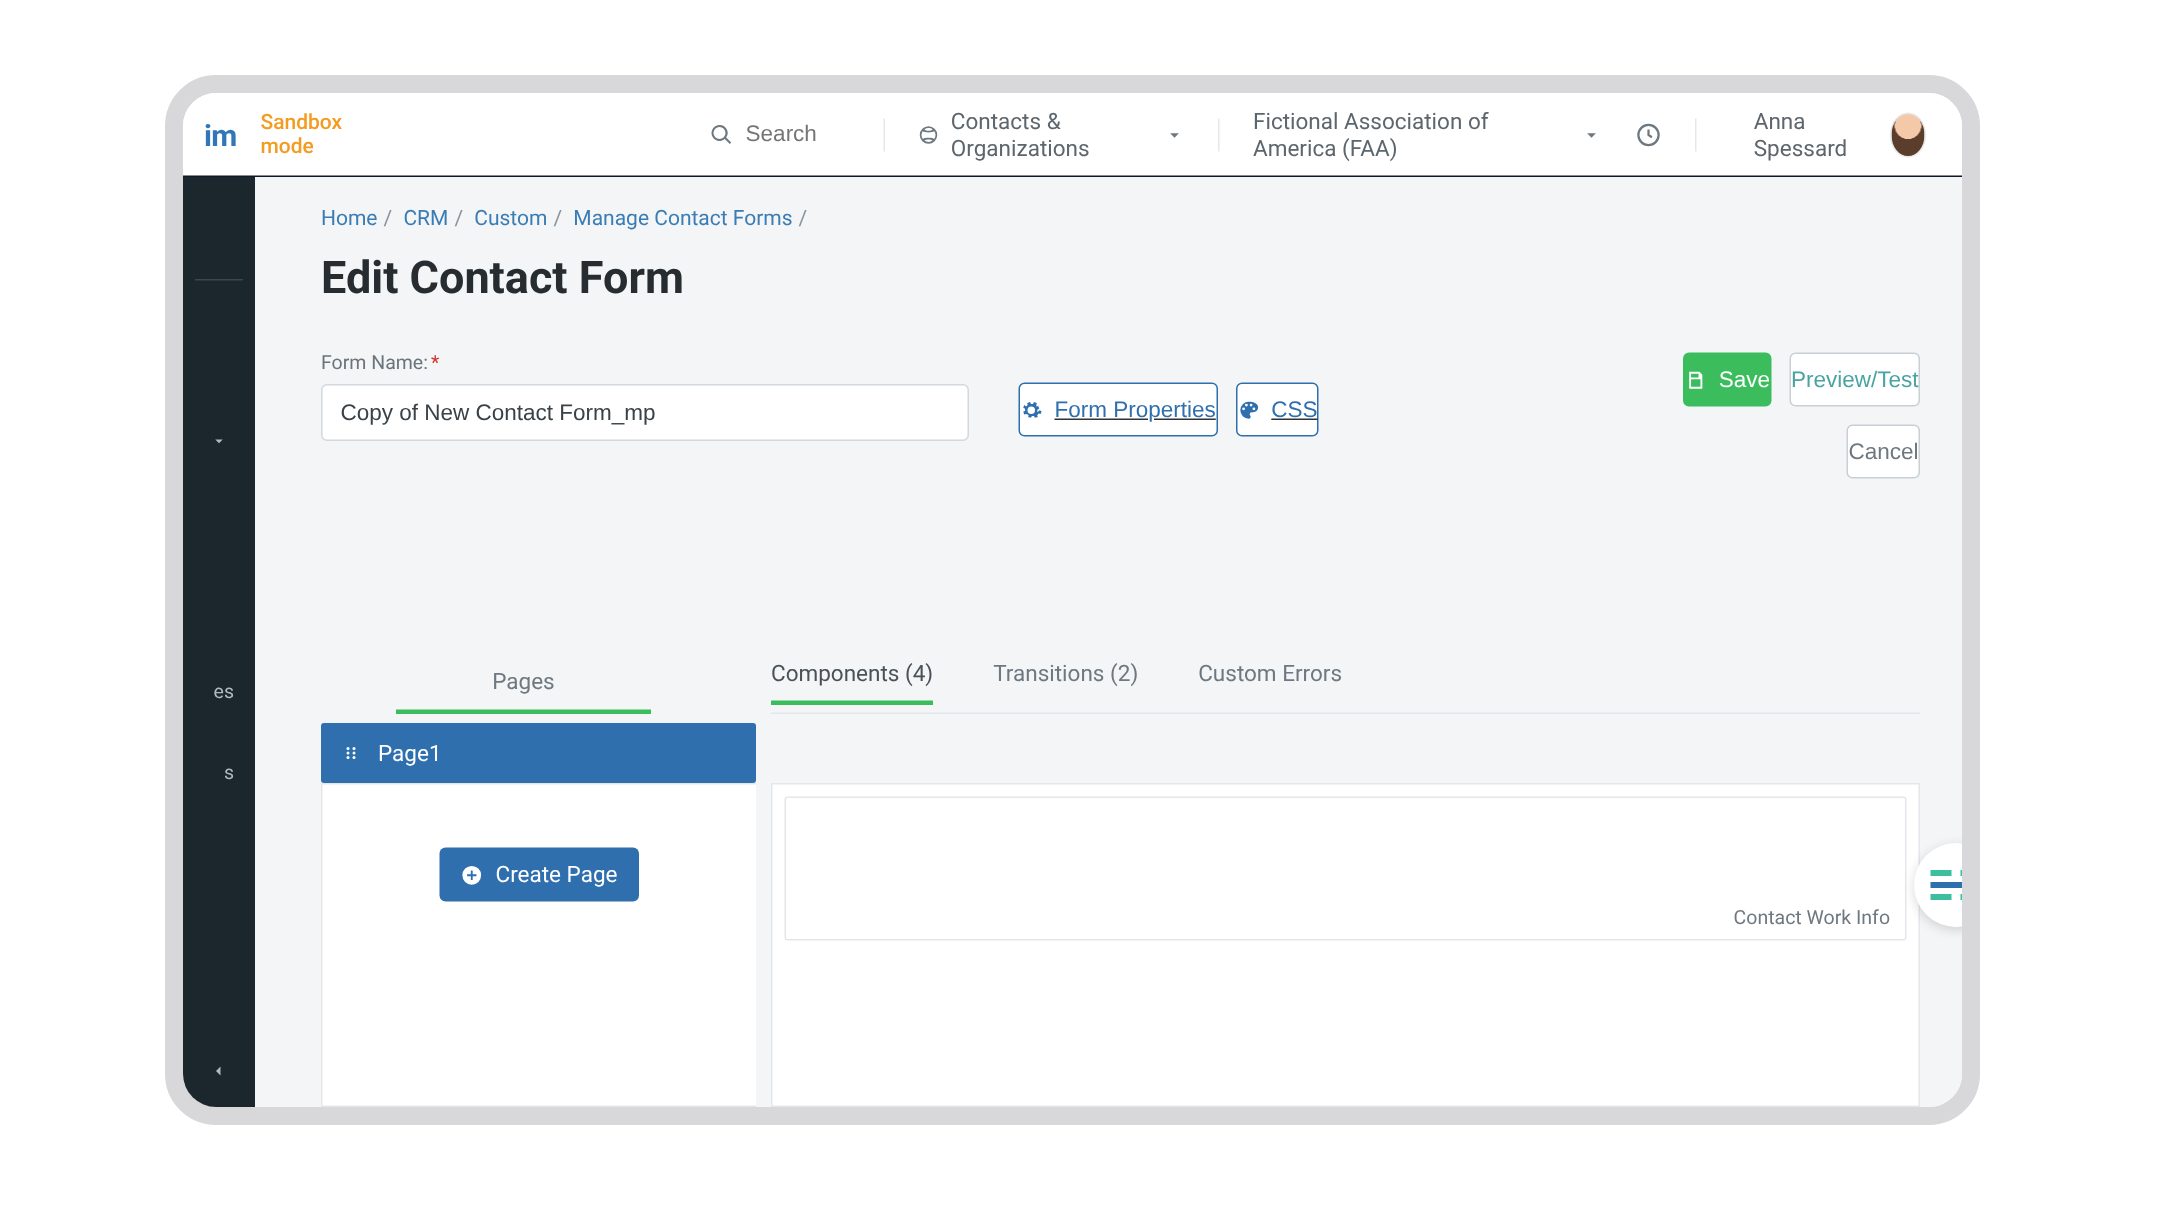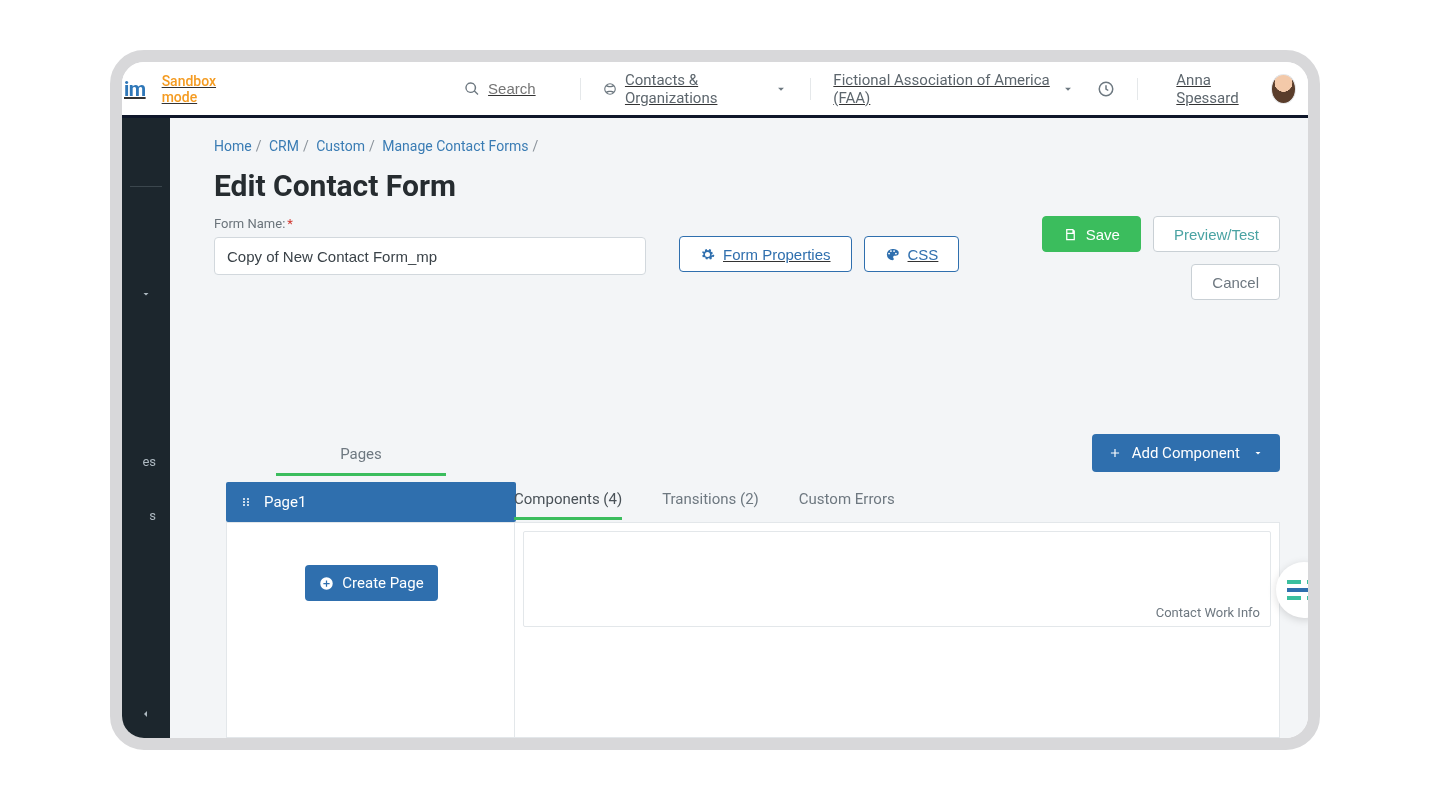--- a/index.html
+++ b/index.html
@@ -27,26 +27,25 @@
     inset: 0;
     overflow: hidden;
   }
 
   
   .topbar {
     position: absolute;
     left: 0; top: 0; right: 0;
     height: 56px;
     background: #ffffff;
-    border-bottom: 3px solid #0f172a;
+    border-bottom: 1px solid #0f172a;
     display: flex;
     align-items: center;
-    padding: 0 2px;
+    padding: 0 14px;
     gap: 16px;
-    text-decoration: underline;
   }
   .logo-frag { color:#2f77b8; font-weight:700; font-size:20px; letter-spacing:-0.5px;}
   .sandbox { color:#f49b21; font-weight:500; font-size:14px; }
   .topbar .spacer { flex:0 0 190px; }
   .search-wrap { display:flex; align-items:center; gap:8px; color:#6d7880; }
   .search-wrap svg { width:16px; height:16px; fill:#6d7880; }
   .search-input {
     border:none; outline:none; font-size:15px; color:#444; width:70px;
   }
   .top-sep { width:1px; height:22px; background:#e5e8ea; margin:0 6px;}
@@ -89,46 +88,46 @@
   .content {
     position:absolute; left:48px; right:0; top:56px; bottom:0;
     background:#f3f5f7;
     padding: 20px 28px 0 44px;
     overflow:hidden;
   }
 
   .breadcrumb { font-size:14px; color:#8a929a; margin-bottom:14px;}
   .breadcrumb a { color:#3a7cb4; text-decoration:none; }
   .breadcrumb .sep { color:#8a929a; margin:0 4px;}
-  h1.page-title { font-size:30px; font-weight:700; color:#262c30; margin-bottom:13px;}
+  h1.page-title { font-size:30px; font-weight:700; color:#262c30; margin-bottom:32px;}
 
   .form-row { display:flex; align-items:flex-start; gap:33px; margin-bottom:36px;}
   .form-name-group { display:flex; flex-direction:column; gap:6px;}
   .form-name-label { font-size:13px; color:#6b747b;}
   .form-name-label .star{ color:#d0342c; margin-left:2px;}
   .form-name-input {
     width:432px; height:38px; border:1px solid #d2d8dd; border-radius:4px;
     padding:0 12px; font-size:15px; color:#3a4248; background:#fff;
   }
   .btn {
     display:inline-flex; align-items:center; gap:8px;
-    height:36px; padding:0 20px; border-radius:4px; font-size:15px; cursor:pointer;
+    height:36px; padding:0 0; border-radius:4px; font-size:15px; cursor:pointer;
     border:1px solid transparent; background:#fff;
   }
   .btn.outline-blue { color:#2f6fae; border-color:#2f6fae; }
   .btn.solid-green { color:#fff; background:#3bbd5d; border-color:#3bbd5d; }
   .btn.outline-grey { color:#6e7880; border-color:#c9d0d5; }
   .btn.outline-teal { color:#4aa3a3; border-color:#c9d0d5; }
   .btn svg { width:15px; height:15px;}
   .row-right { margin-left:auto; display:flex; flex-direction:column; align-items:flex-end; gap:12px;}
   .row-right .top-buttons {display:flex; gap:12px;}
 
   
   .editor-area { position:absolute; left:44px; right:28px; top:316px; bottom:0;}
-  .left-col { position:absolute; left:12px; top:0; width:290px; bottom:0;}
+  .left-col { position:absolute; left:0; top:0; width:290px; bottom:0;}
   .pages-tab {
     height:42px; display:flex; align-items:center; justify-content:center;
     color:#6e7880; font-size:15px;
     border-bottom:3px solid #3bbd5d;
     background:transparent;
     margin:0 70px 0 50px;
   }
   .page-item {
     margin-top:6px;
     height:40px; background:#2f6fae; color:#fff;
@@ -365,35 +364,20 @@
                       <path d="M12 2a10 10 0 100 20 10 10 0 000-20zm1 9h4v2h-4v4h-2v-4H7v-2h4V7h2v4z"></path>
                     </svg>
                 </span>
                 <span>Create Page</span>
               </div>
             </div>
           </div>
         </div>
 
         <div class="right-col">
-          <div class="add-comp-wrap">
-            <div class="add-comp">
-              <span>
-                <svg viewBox="0 0 24 24" fill="currentColor" width="14" height="14">
-                    <path d="M11 5h2v6h6v2h-6v6h-2v-6H5v-2h6z"></path>
-                  </svg>
-              </span>
-              <span>Add Component</span>
-              <span class="chev">
-                <svg viewBox="0 0 24 24" fill="currentColor" width="12" height="12">
-                    <path d="M7 10l5 5 5-5z"></path>
-                  </svg>
-              </span>
-            </div>
-          </div>
 
           <div class="sub-tabs">
             <div class="sub-tab active">Components (4)</div>
             <div class="sub-tab">Transitions (2)</div>
             <div class="sub-tab">Custom Errors</div>
           </div>
 
           <div class="comp-list">
 
             <div class="comp-card">

